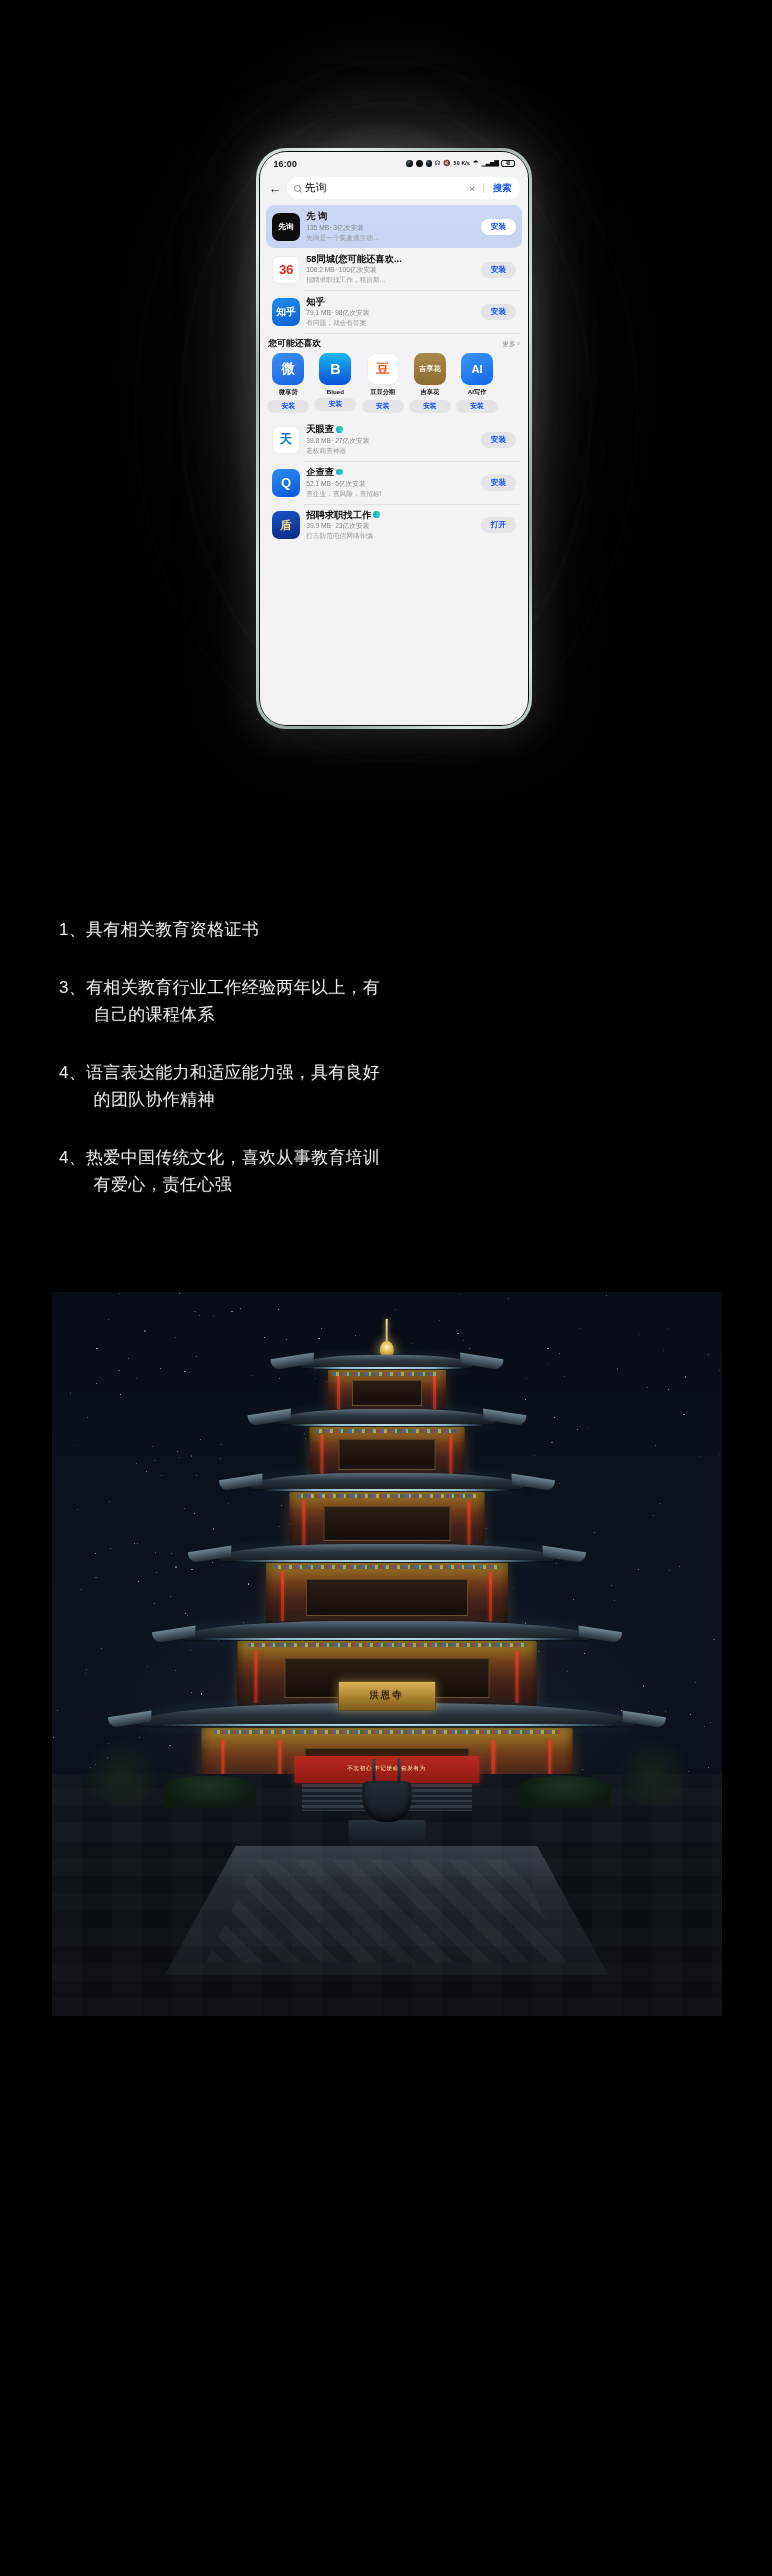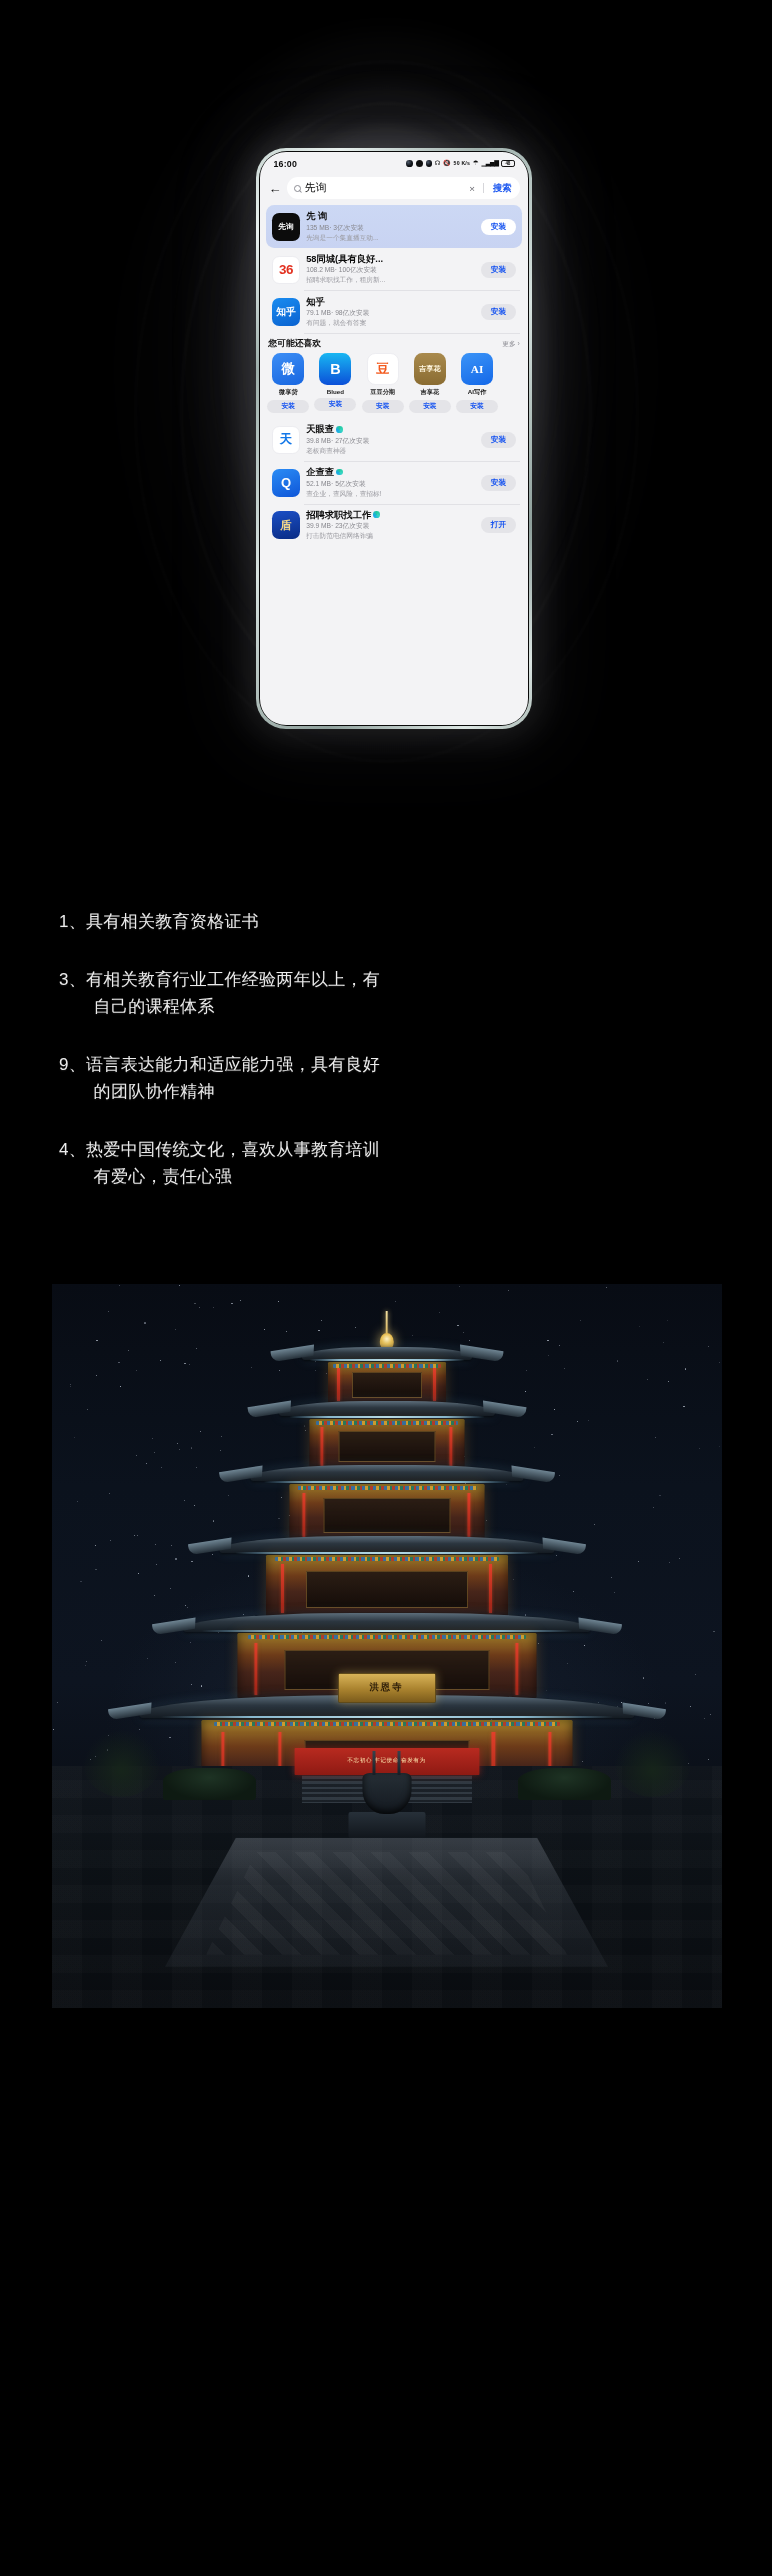--- a/index.html
+++ b/index.html
@@ -201,21 +201,21 @@
     overflow:hidden;
   }
   .heading {
     position:absolute; left: 0px; bottom: 23px;
     color:#fff; font-weight:bold;
     font-size: 31px; line-height: 1.30;
     letter-spacing: 0.5px;
     text-shadow: 0 1px 5.2px rgba(0,0,0,0.55);
     white-space: pre;
   }
-  .reqlist { padding: 32px 0 0 59px; width: 654px; }
+  .reqlist { padding: 32px 0 0 59px; width: 654px; margin-top: 8px; }
   .reqitem {
     color:#ececec; font-size: 17px; line-height:1.62;
     margin-bottom: 30px; letter-spacing: 0.3px;
     text-shadow: 0 0.5px 1.5px rgba(255,255,255,0.10);
     white-space: pre-line;
   }
   .reqitem:last-child { margin-bottom: 0; }
 
   
   #pagoda-wrap { width:773px; background:#000; padding: 0 0 0 0; }
@@ -415,21 +415,21 @@
               <div class="appdesc">先询是一个集直播互动...</div>
             </div>
             <div class="instbtn white">安装</div>
           </div>
 
           <div class="approw div">
             <div class="appicon" style="background:#fff;border:0.5px solid #ececf0;">
               <span style="color:#e2301f;font-size:13.4px;font-weight:bold;letter-spacing:-0.5px;">36</span>
             </div>
             <div class="appmeta">
-              <div class="appname">58同城(具有良好...</div>
+              <div class="appname">58同城(您可能还喜欢...</div>
               <div class="appsub">108.2 MB· 100亿次安装</div>
               <div class="appdesc">招聘求职找工作，租房新...</div>
             </div>
             <div class="instbtn">安装</div>
           </div>
 
           <div class="approw div">
             <div class="appicon" style="background:linear-gradient(160deg,#1a8cf0,#0a62d0);">
               <span style="color:#fff;font-size:9.8px;font-weight:bold;">知乎</span>
             </div>
@@ -477,21 +477,21 @@
 
           <div class="recCell">
             <div class="recIcon" style="background:linear-gradient(180deg,#a98a4d,#8a6c32);">
               <span style="color:#fff7e0;font-size:7.2px;font-weight:bold;">吉享花</span>
             </div>
             <div class="recName">吉享花</div>
             <div class="recBtn">安装</div>
           </div>
 
           <div class="recCell">
-            <div class="recIcon" style="background:linear-gradient(160deg,#3b94f7,#1468e8);font-family:Liberation Serif, serif;">
+            <div class="recIcon" style="background:linear-gradient(160deg,#3b94f7,#1468e8);">
               <span style="color:#fff;font-size:11.3px;font-weight:bold;">AI</span>
             </div>
             <div class="recName">AI写作</div>
             <div class="recBtn">安装</div>
           </div>
         </div>
 
         <div class="applist">
 
           <div class="approw div">
@@ -541,21 +541,21 @@
     </div>
   </div>
 </div>
 
 <div id="mid">
 
   <div class="reqlist">
     <div class="reqitem">1、具有相关教育资格证书</div>
     <div class="reqitem">3、有相关教育行业工作经验两年以上，有
 　　自己的课程体系</div>
-    <div class="reqitem">9、语言表达能力和适应能力强，具有良好
+    <div class="reqitem">4、语言表达能力和适应能力强，具有良好
 　　的团队协作精神</div>
     <div class="reqitem">4、热爱中国传统文化，喜欢从事教育培训
 　　有爱心，责任心强</div>
   </div>
 </div>
 
 <div id="pagoda-wrap">
   <div id="pagoda">
     <div class="stars" id="stars">
         <span class="star" style="left:8.44%;top:62.39%;width:0.6px;height:0.6px;opacity:0.31"></span>

